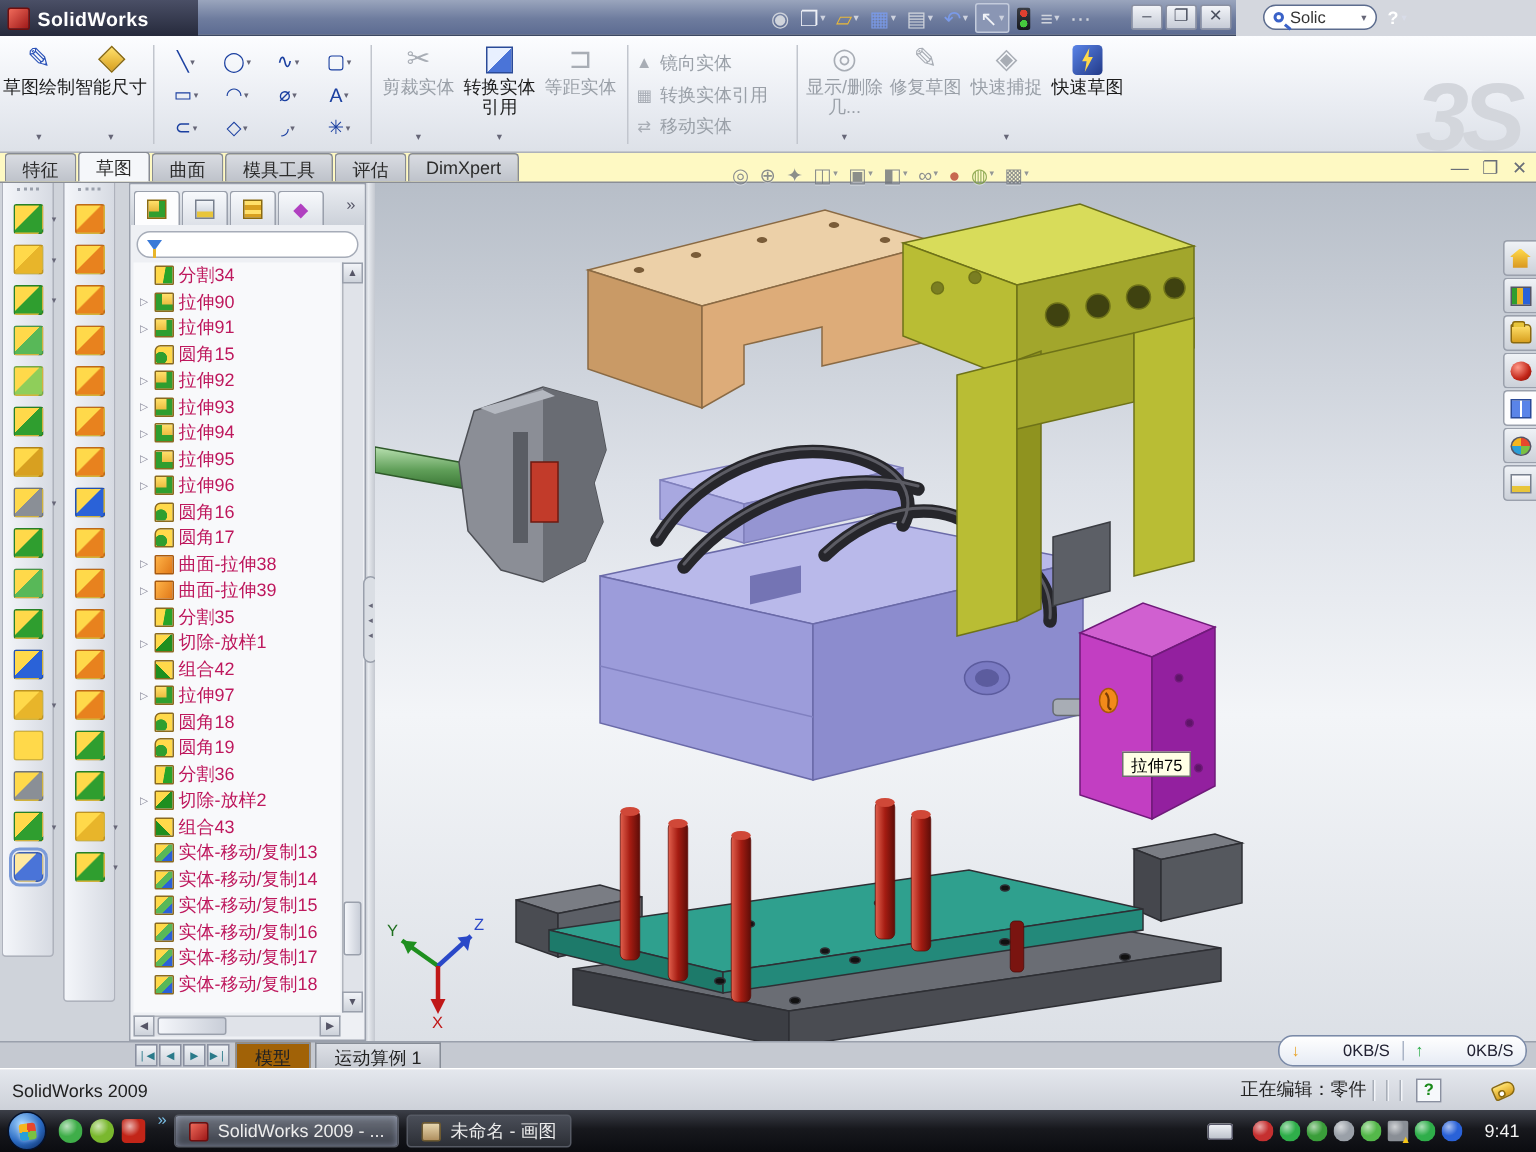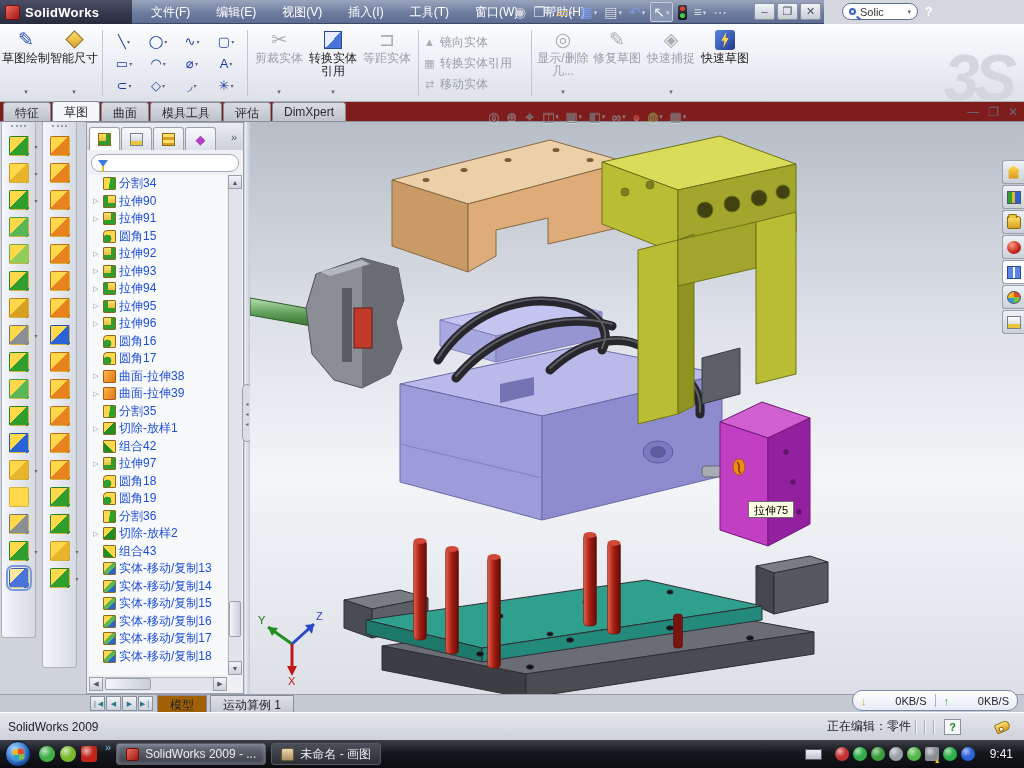--- a/index.html
+++ b/index.html
@@ -44,21 +44,21 @@
   .qsicon::after{content:"";position:absolute;left:4px;top:2px;width:12px;height:16px;background:#ffd94a;clip-path:polygon(60% 0,20% 55%,45% 55%,35% 100%,80% 38%,55% 38%)}
   .vsep{width:1px;background:#c2c6ce;margin:3px 4px;flex:none}
   #sketchgrid{width:136px;display:grid;grid-template-columns:repeat(4,1fr);align-content:center;row-gap:2px}
   .sg{display:flex;align-items:center;justify-content:center;height:20px;font-size:13px;color:#1a3fa0}
   .sg .ddm{font-size:6px;color:#667;margin-left:1px}
   #cmstack{display:flex;flex-direction:column;justify-content:center;gap:4px;width:104px;font-size:12px;color:#9aa0a8}
   .stackrow{display:flex;align-items:center;gap:4px;white-space:nowrap}
   .stackrow .sicon{color:#a8adb5;font-size:11px;width:13px;text-align:center}
 
   
-  #tabrow{position:absolute;left:0;top:102px;width:1024px;height:20px;background:#7f1d1d;border-bottom:1px solid #8a8e96;display:flex;align-items:flex-end;padding-left:3px}
+  #tabrow{position:absolute;left:0;top:102px;width:1024px;height:20px;background:#fef9c3;border-bottom:1px solid #8a8e96;display:flex;align-items:flex-end;padding-left:3px}
   .rtab{height:19px;padding:2px 11px 0;font-size:12px;color:#2c2c2c;background:linear-gradient(#d9dce2,#bec2ca);border:1px solid #878b93;border-bottom:none;border-radius:3px 3px 0 0;margin-right:1px}
   .rtab.active{background:#f5f7fa;height:20px;position:relative;z-index:2}
   #childwin{position:absolute;right:6px;top:104px;display:flex;gap:9px;z-index:3}
   #childwin span{color:#696e78;font-size:12px;line-height:16px}
 
   
   #mainarea{position:absolute;left:0;top:122px;width:1024px;height:572px;background:#cfd3da}
 
   
   .tstrip{position:absolute;top:0;width:35px;background:linear-gradient(90deg,#f4f6fa,#d6dae2);border:1px solid #aeb2bc;border-top:none;border-radius:0 0 3px 3px;padding-top:2px}
@@ -76,21 +76,21 @@
   .ftab.active{background:#fdfdfe}
   .fmi{width:13px;height:13px;background:linear-gradient(#ffe06a,#d8a020);border:1px solid #8a6a10;box-shadow:inset -4px -4px 0 #2f9e2f}
   .pmi{width:13px;height:13px;background:linear-gradient(#f2f5f9,#c2c9d4);border:1px solid #78808e;box-shadow:inset 0 -4px 0 #e8c53a}
   .cmi{width:13px;height:13px;background:repeating-linear-gradient(180deg,#ffe06a 0 3px,#d8a020 3px 6px);border:1px solid #8a6a10}
   .dxi{color:#b040c0;font-size:13px;line-height:13px}
   .ftab-more{margin-left:auto;color:#556;font-size:11px;padding:0 4px 2px;align-self:center}
   #filterbar{margin:4px 4px 2px;height:18px;background:#fff;border:1px solid #a6acb8;border-radius:9px;display:flex;align-items:center;gap:5px;padding:0 6px}
   .funnel{width:0;height:0;border-left:5px solid transparent;border-right:5px solid transparent;border-top:7px solid #3a7ad8;position:relative}
   .funnel::after{content:"";position:absolute;left:-1px;top:-1px;width:2px;height:6px;background:#e8b52a}
   #tree{position:absolute;left:2px;top:52px;right:16px;bottom:18px;background:#f8f9fb;overflow:hidden}
-  .trow{display:flex;align-items:center;height:17.5px;gap:3px;padding-left:3px;color:#1d4ed8;white-space:nowrap}
+  .trow{display:flex;align-items:center;height:17.5px;gap:3px;padding-left:3px;color:#be185d;white-space:nowrap}
   .tw{width:8px;flex:none;font-size:7px;color:#889;text-align:center}
   .trow.expandable .tw::before{content:"▷"}
   .ticon{width:13px;height:13px;flex:none;border:1px solid #8a6a20;border-radius:1px;background:#ffd94a}
   .ti-split{background:linear-gradient(100deg,#ffd94a 48%,#28a428 52%)}
   .ti-extrude{background:linear-gradient(#ffe06a,#e0a828);box-shadow:inset -4px -4px 0 #2f9e2f}
   .ti-extrude2{background:linear-gradient(#ffe06a,#e0a828);box-shadow:inset 4px -4px 0 #2f9e2f}
   .ti-fillet{background:radial-gradient(circle at 30% 70%,#2f9e2f 36%,#ffd94a 40%);border-radius:4px 1px 1px 1px}
   .ti-surfext{background:linear-gradient(120deg,#ffb347,#e07818);border-color:#a85a10}
   .ti-cutloft{background:linear-gradient(135deg,#ffd94a 45%,#1f8f1f 45%)}
   .ti-combine{background:linear-gradient(45deg,#1f8f1f 45%,#ffd94a 45%)}
@@ -177,30 +177,20 @@
 </head>
 <body>
 
 <div id="app">
 
   <div id="titlebar">
     <div id="logo">
       <span class="swcube"></span>
       <span id="logo-text">SolidWorks</span>
     </div>
-    <div id="menus">
-
-    <span class="menu">文件(F)</span>
-        <span class="menu">编辑(E)</span>
-        <span class="menu">视图(V)</span>
-        <span class="menu">插入(I)</span>
-        <span class="menu">工具(T)</span>
-        <span class="menu">窗口(W)</span>
-        <span class="menu">帮助(H)</span>
-      </div>
     <div id="stdtools">
 
         <span class="stdi" style="--c: #d0d4dc;">
           <i>◉</i>
         </span>
 
         <span class="stdi has-dd" style="--c: #eef0f6;">
           <i>❐</i>
           <em class="ddm">▾</em>
         </span>

